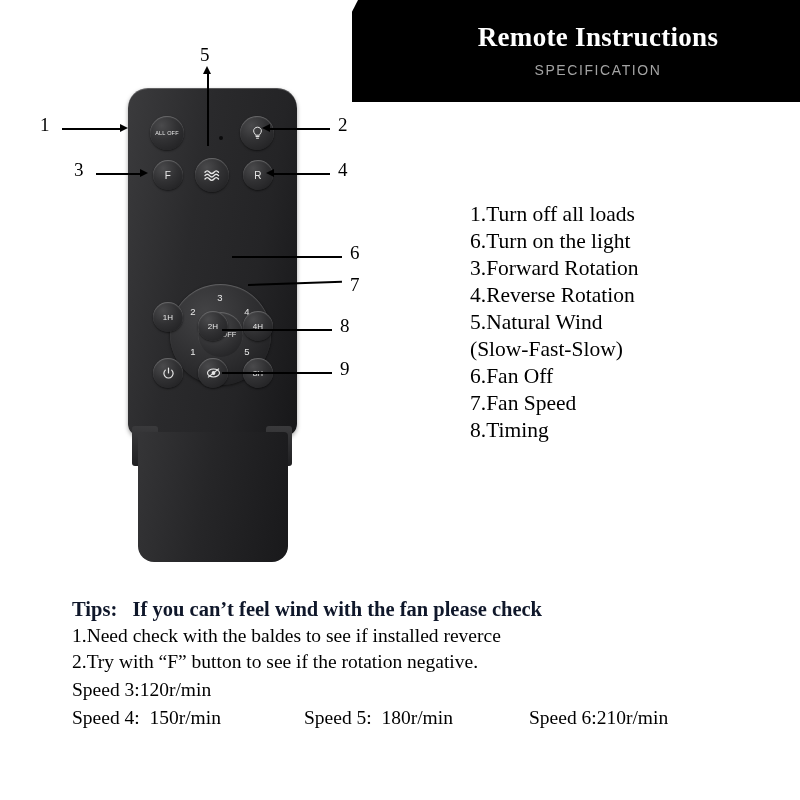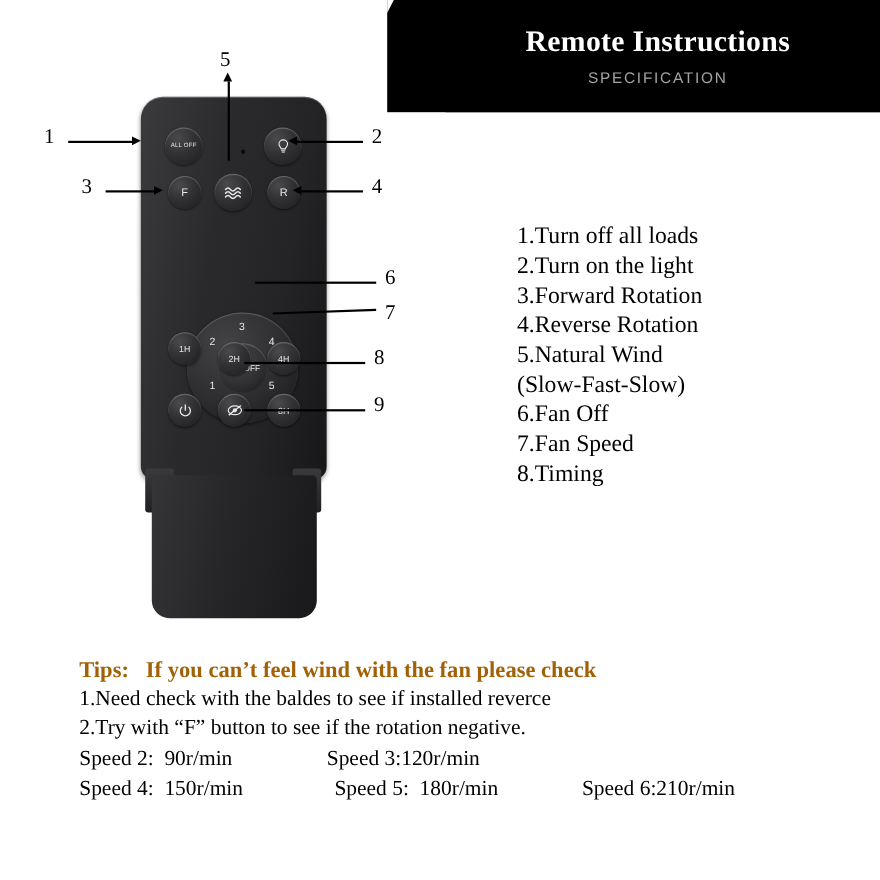--- a/index.html
+++ b/index.html
@@ -231,21 +231,21 @@
     position: absolute;
     left: 72px;
     top: 598px;
     width: 700px;
     font-family: "Liberation Serif", serif;
     color: #000000;
   }
   .tips-head {
     font-size: 20.5px;
     font-weight: bold;
-    color: #a16207;
+    color: #0f172a;
     white-space: pre;
   }
   .tips-line {
     font-size: 19.5px;
     margin-top: 4px;
     white-space: pre;
   }
   .speed-head {
     font-size: 20px;
     font-weight: bold;
@@ -270,21 +270,21 @@
 <div class="page">
 
   <div class="header-band">
     <div class="header-title">Remote Instructions</div>
     <div class="header-sub">SPECIFICATION</div>
   </div>
   <div class="header-rule"></div>
 
   <div class="instructions">
     <div class="line">1.Turn off all loads</div>
-    <div class="line">2.Turn on the light</div>
+    <div class="line">6.Turn on the light</div>
     <div class="line">3.Forward Rotation</div>
     <div class="line">4.Reverse Rotation</div>
     <div class="line">5.Natural Wind</div>
     <div class="line">(Slow-Fast-Slow)</div>
     <div class="line">6.Fan Off</div>
     <div class="line">7.Fan Speed</div>
     <div class="line">8.Timing</div>
   </div>
 
   <div class="remote">
@@ -392,21 +392,20 @@
   <div class="lead" style="left:222px; top:329px; width:110px;"></div>
 
   <div class="callout" style="left:340px; top:358px;">9</div>
   <div class="lead" style="left:222px; top:372px; width:110px;"></div>
 
   <div class="tips">
     <div class="tips-head">Tips:   If you can’t feel wind with the fan please check</div>
     <div class="tips-line">1.Need check with the baldes to see if installed reverce</div>
     <div class="tips-line">2.Try with “F” button to see if the rotation negative.</div>
     <div class="speed-row">
-      <span class="sp-col2">Speed 2:  90r/min</span>
       <span class="sp-col3">Speed 3:120r/min</span>
     </div>
     <div class="speed-row">
       <span class="sp-col1">Speed 4:  150r/min</span>
       <span class="sp-col2">Speed 5:  180r/min</span>
       <span class="sp-col3">Speed 6:210r/min</span>
     </div>
   </div>
 
 </div>

